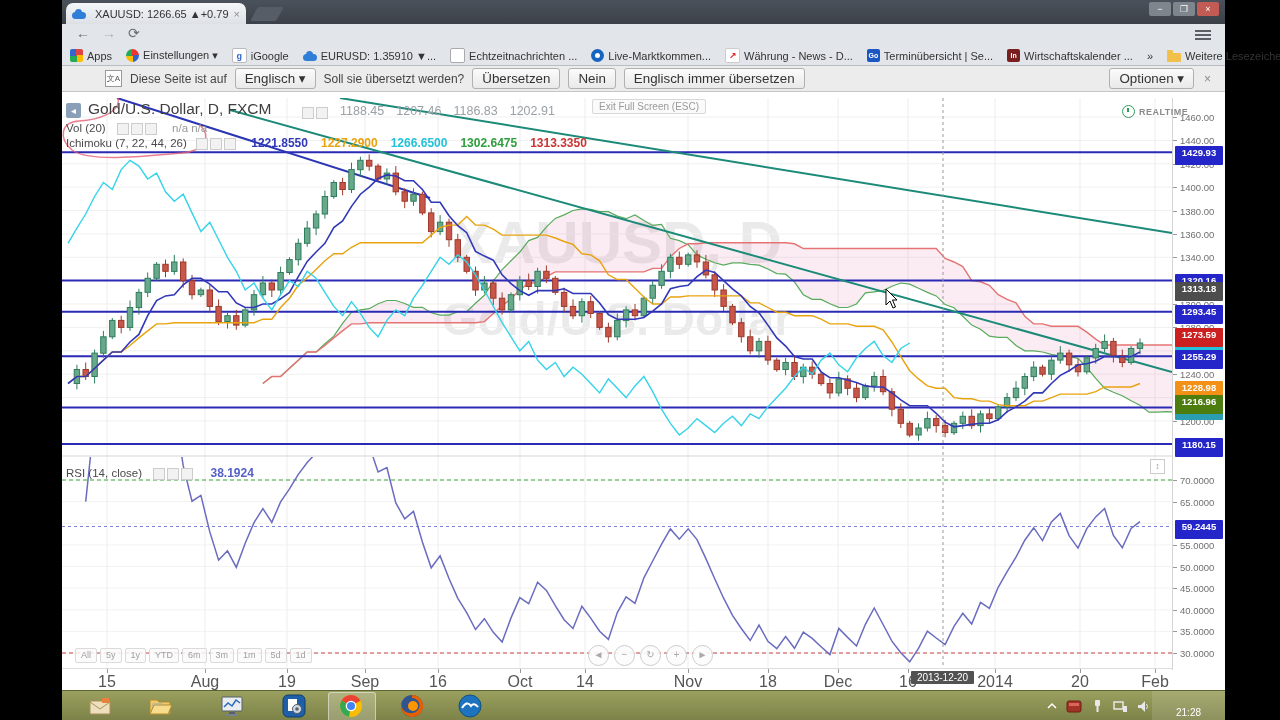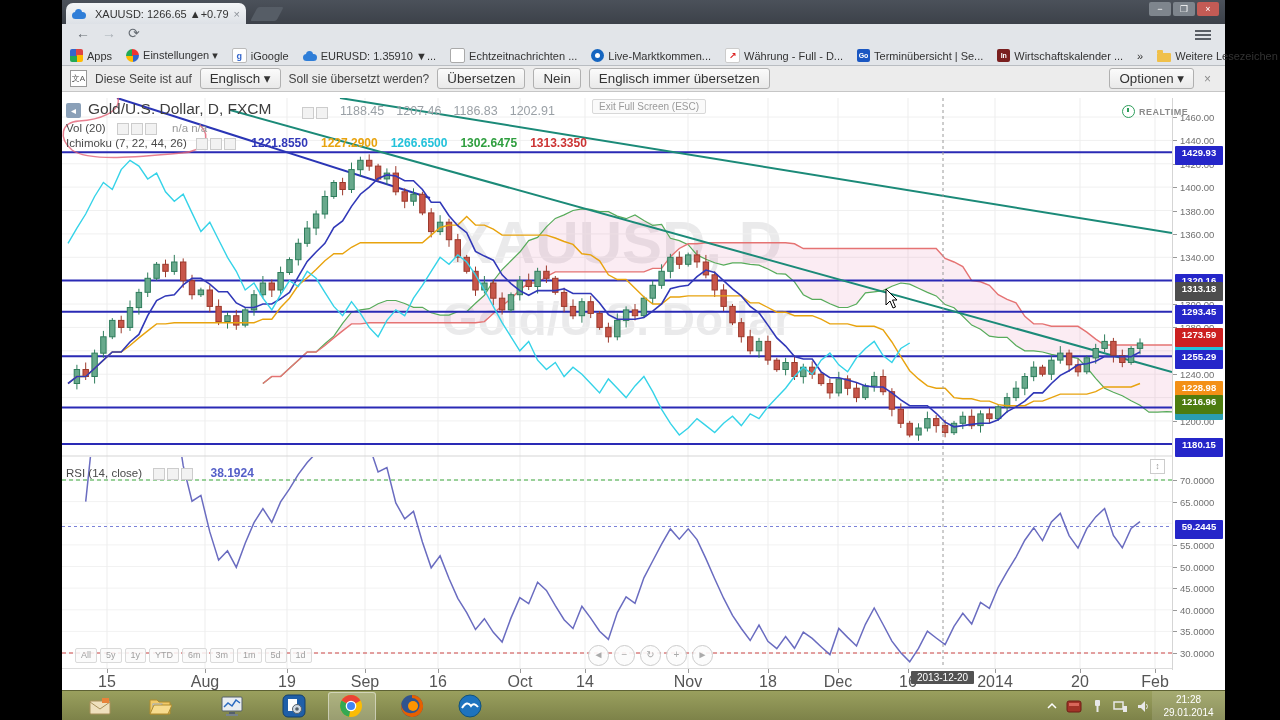--- a/index.html
+++ b/index.html
@@ -44,21 +44,21 @@
   .ic-go{background:#1a57c2;}
   .ic-inv{background:#7a1f1f;}
   .ic-folder{width:14px;height:9px;background:#f0c04a;border:none;border-radius:1px;position:relative;margin-top:3px;}
   .ic-folder::before{content:"";position:absolute;left:0;top:-3px;width:6px;height:3px;background:#f0c04a;border-radius:1px 1px 0 0;}
   .bm-spacer{flex:1;}
   #infobar{position:absolute;left:0;top:66px;width:100%;height:26px;background:#ececec;border-bottom:1px solid #c6c6c6;
     display:flex;align-items:center;padding:0 8px;box-sizing:border-box;font-size:12px;color:#444;}
   .ib-btn{background:linear-gradient(#fbfbfb,#e9e9e9);border:1px solid #b0b0b0;border-radius:3px;padding:2px 9px;margin:0 4px;color:#333;}
   .ib-txt{margin:0 4px;}
   .tric{width:15px;height:15px;background:#fff;border:1px solid #999;border-radius:0;font-size:8px;color:#555;
-    display:inline-flex;align-items:center;justify-content:center;margin-right:4px;}
+    display:inline-flex;align-items:center;justify-content:center;margin-right:4px;margin-left:35px;}
   #infobar .grow{flex:1;}
   
   #page{position:absolute;left:0;top:92px;width:1163px;height:598px;background:#fff;overflow:hidden;}
   .wm{position:absolute;left:0;width:1110px;text-align:center;color:rgba(130,130,135,0.17);font-weight:bold;}
   #chart-layer{position:absolute;left:0;top:0;width:1280px;height:720px;pointer-events:none;}
   .ovl{position:absolute;z-index:5;}
   .sq{display:inline-block;width:10px;height:10px;background:#f2f2f2;border:1px solid #ccc;margin-right:2px;vertical-align:middle;}
   .hdr-title{font-size:15.5px;color:#3e3e3e;}
   .hdr-ohlc span{margin-right:12px;color:#9aa0a6;font-size:12.5px;}
   .indlabel{font-size:11.5px;color:#4a4a4a;}
@@ -86,21 +86,21 @@
   #pane-btn{position:absolute;left:1088px;top:367px;width:13px;height:13px;border:1px solid #ccc;background:#fff;color:#999;
     font-size:9px;text-align:center;line-height:12px;z-index:6;}
   
   #taskbar{position:absolute;left:0;top:690px;width:1163px;height:30px;
     background:linear-gradient(#9aa05e,#7c8148);border-top:1px solid #5e6234;}
   .tbicon{position:absolute;top:3px;width:24px;height:24px;}
   #chrome-hl{position:absolute;left:266px;top:1px;width:46px;height:28px;background:rgba(255,255,255,.22);
     border:1px solid rgba(255,255,255,.45);border-radius:3px;}
   #tray{position:absolute;right:75px;top:0;height:30px;display:flex;align-items:center;gap:9px;}
   #clockblock{position:absolute;right:0;top:0;width:73px;height:30px;background:rgba(255,255,255,.12);
-    color:#fff;font-size:10px;text-align:center;line-height:13px;padding-top:2px;box-sizing:border-box;}
+    color:#fff;font-size:10px;text-align:center;line-height:13px;padding-top:15px;box-sizing:border-box;}
 </style>
 </head>
 <body>
 
 <div id="stage">
  <div id="screen">
 
   <div id="titlebar">
     <div class="tab">
       <span class="ic ic-cloud"></span>
@@ -147,21 +147,21 @@
           <span class="bm">
             <span class="ic ic-page"></span>
             <span>Echtzeitnachrichten ...</span>
           </span>
           <span class="bm">
             <span class="ic ic-dot"></span>
             <span>Live-Marktkommen...</span>
           </span>
           <span class="bm">
             <span class="ic ic-arrow">↗</span>
-            <span>Währung - Full - D...</span>
+            <span>Währung - News - D...</span>
           </span>
           <span class="bm">
             <span class="ic ic-go">Go</span>
             <span>Terminübersicht | Se...</span>
           </span>
           <span class="bm">
             <span class="ic ic-inv">In</span>
             <span>Wirtschaftskalender ...</span>
           </span>
         </span>

